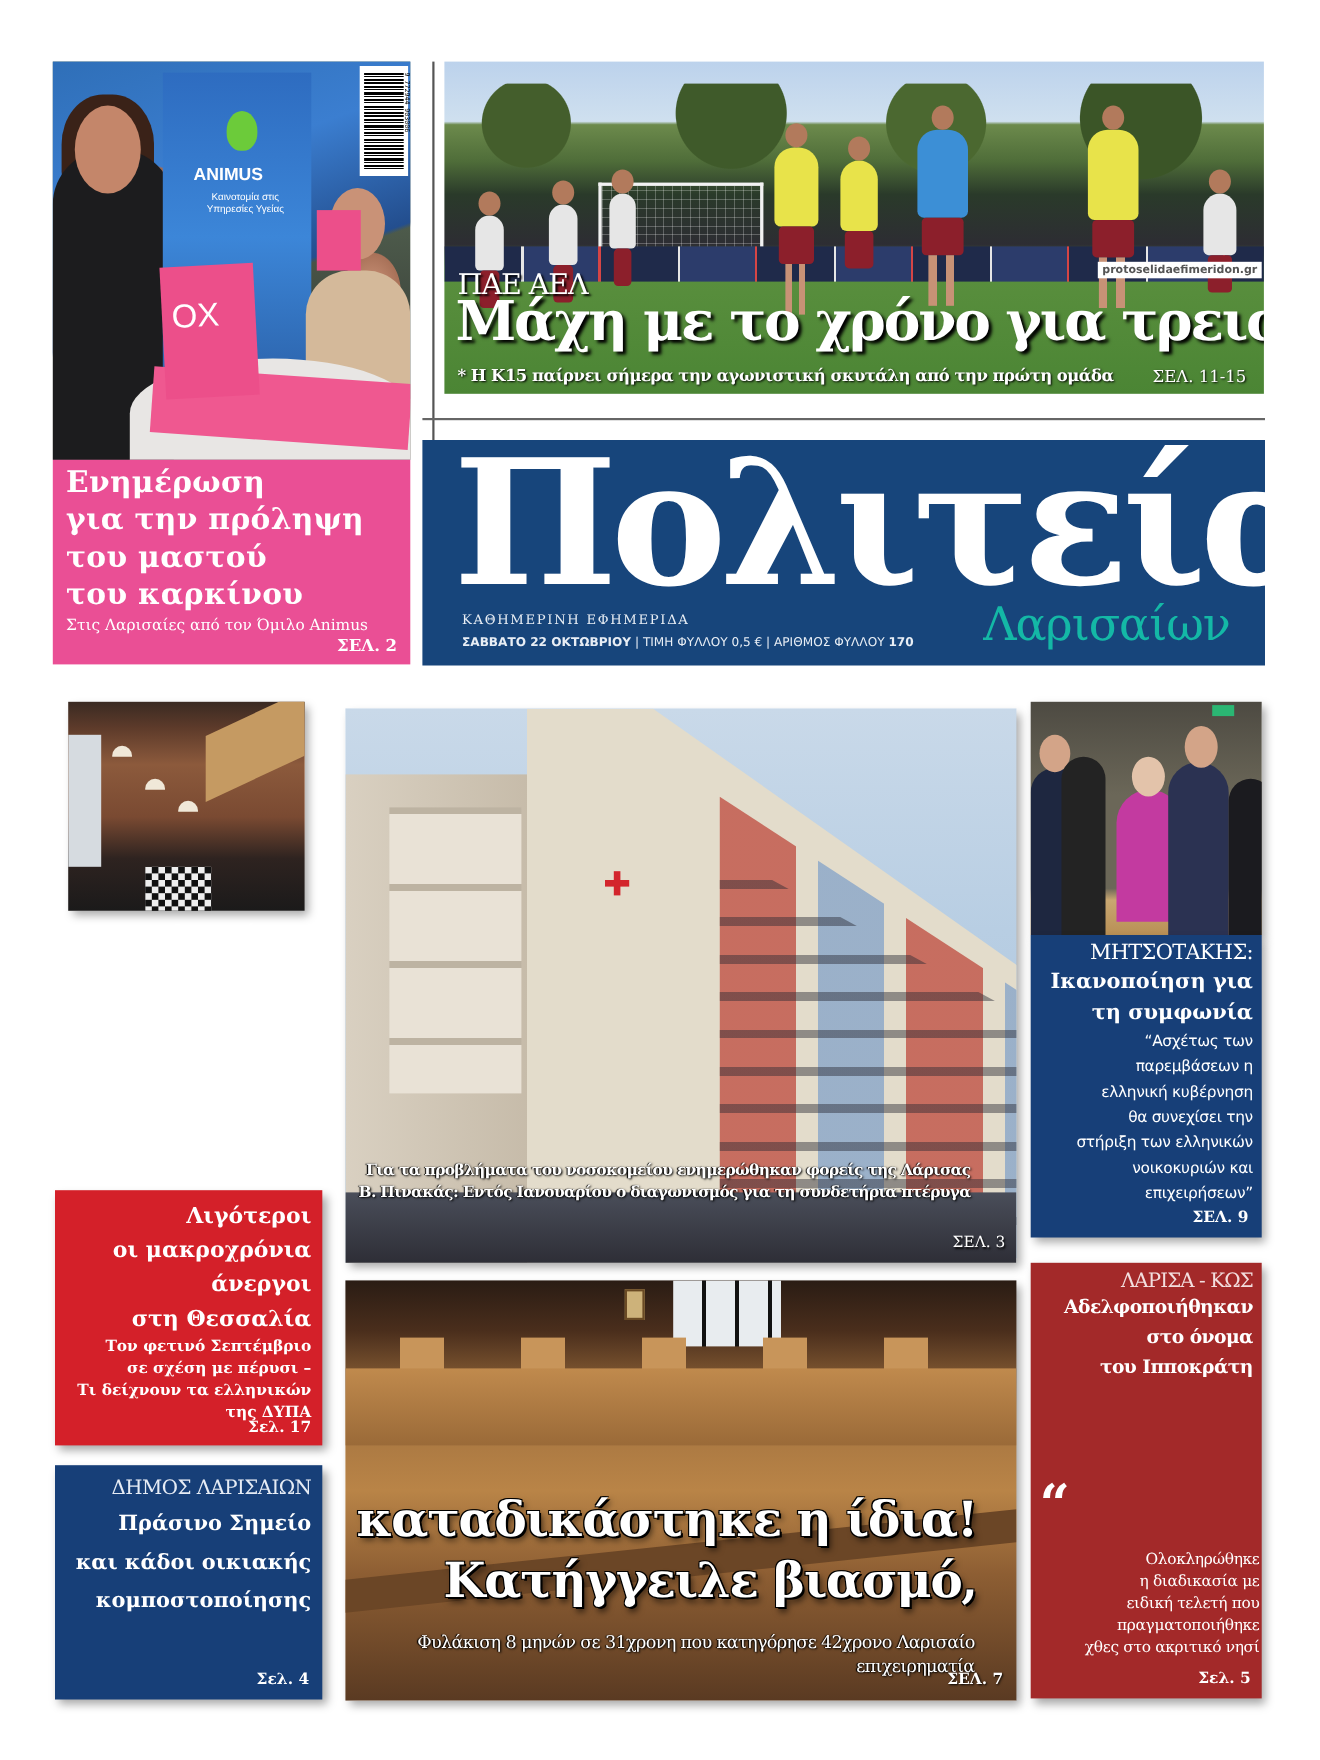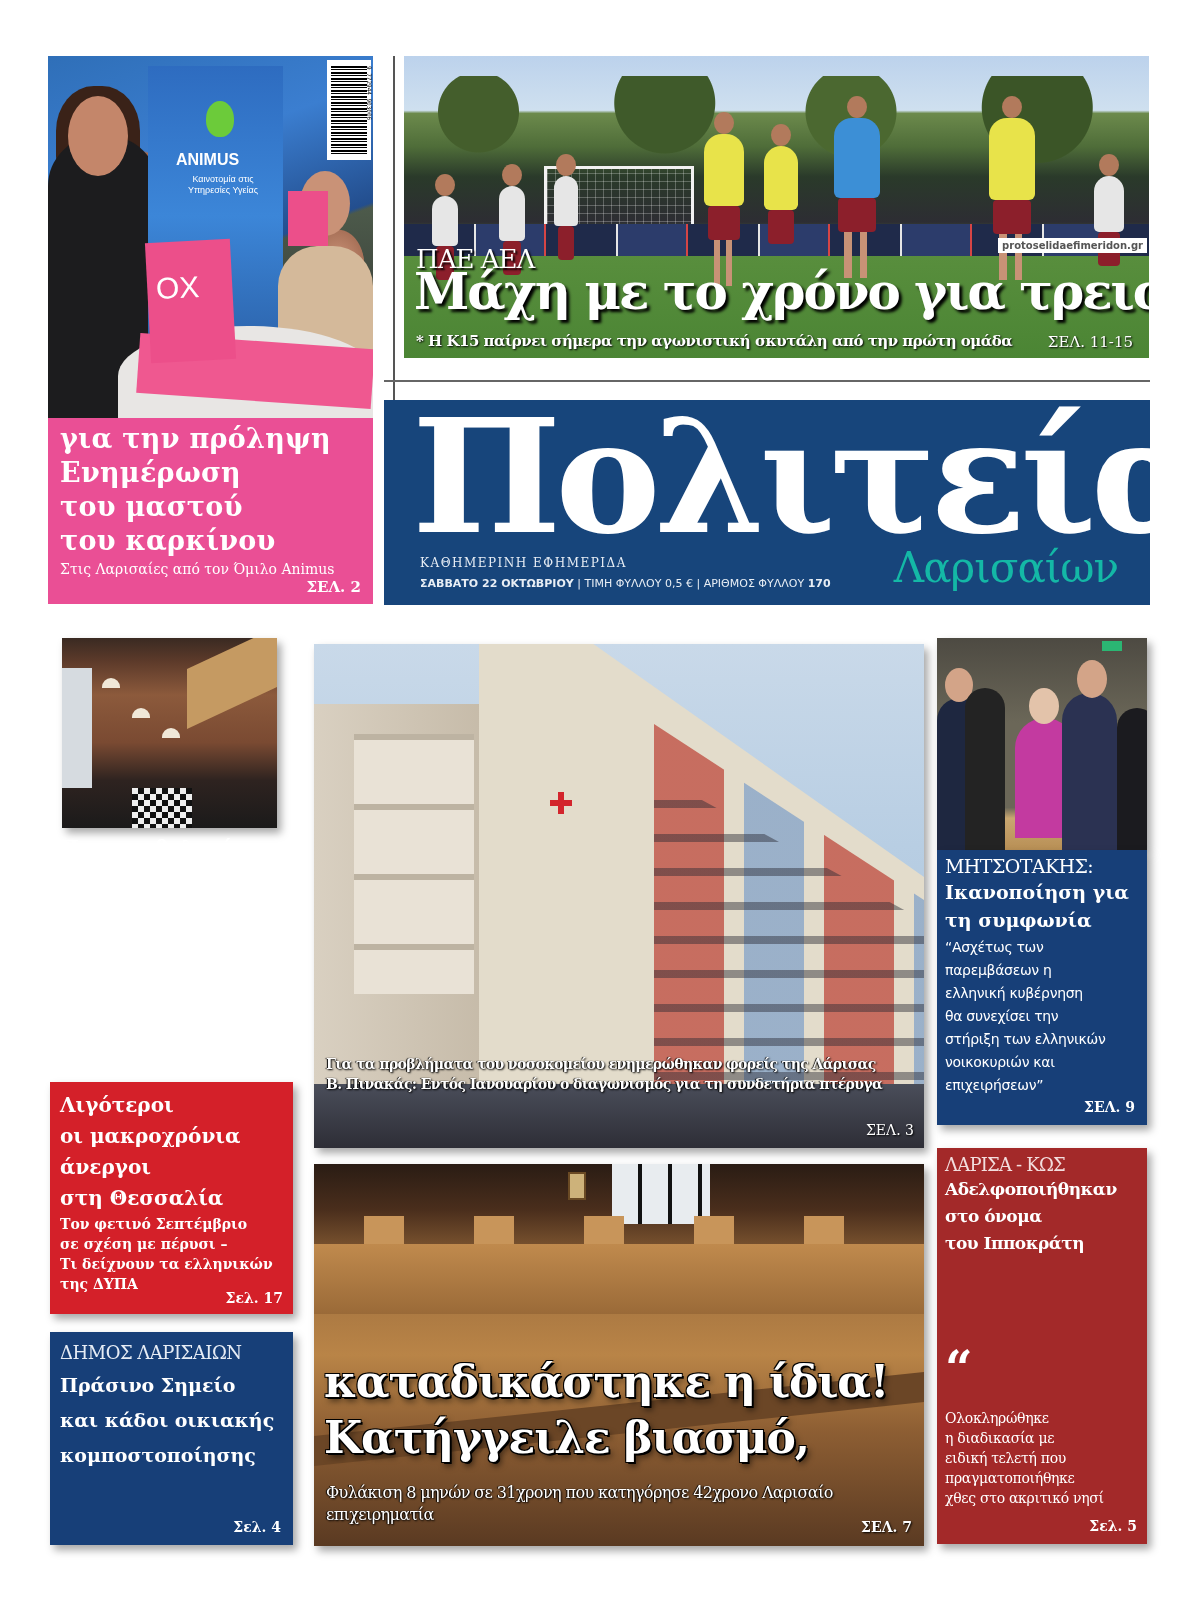--- a/index.html
+++ b/index.html
@@ -1,20 +1,20 @@
 <!DOCTYPE html>
 <html><head>
 <meta charset="utf-8">
 <style>
   * { box-sizing: border-box; margin: 0; padding: 0; }
   html, body { width: 1200px; height: 1600px; background: #ffffff; overflow: hidden; }
   body { position: relative; font-family: "DejaVu Serif", serif; }
 
   .abs { position: absolute; }
-  .shadow { box-shadow: 4px 5px 8px rgba(0,0,0,0.35); }
+  .shadow { box-shadow: 4px 5px 8px rgba(0,0,0,0.35); text-align: right; }
 
   
   #pink-photo {
     left: 48px; top: 56px; width: 325px; height: 362px;
     background:
       radial-gradient(ellipse 70px 90px at 90px 150px, #c48a6e 0%, #a26b52 60%, transparent 62%),
       radial-gradient(ellipse 40px 55px at 290px 210px, #d0987d 0%, #a87158 65%, transparent 67%),
       linear-gradient(160deg, #2f6fb8 0%, #3b7ed0 30%, #234e8e 55%, transparent 56%),
       linear-gradient(180deg, #6d7f6a 0%, #4e5c4c 40%, #2b2b2b 100%);
     overflow: hidden;
@@ -202,22 +202,22 @@
   <div class="flyer"></div>
   <div class="flyer-ox">OX</div>
 </div>
 
 <div id="barcode" class="abs">
   <div class="bars"></div>
   <div class="num">9 772944 903006</div>
 </div>
 
 <div id="pink-box" class="abs">
+  <div class="h">Ενημέρωση</div>
   <div class="h">για την πρόληψη</div>
-  <div class="h">Ενημέρωση</div>
   <div class="h">του μαστού</div>
   <div class="h">του καρκίνου</div>
   <div class="sub">Στις Λαρισαίες από τον Όμιλο Animus</div>
   <div class="sel">ΣΕΛ. 2</div>
 </div>
 
 <div id="vrule" class="abs"></div>
 
 <div id="sports" class="abs">
   <div class="trees"></div>

